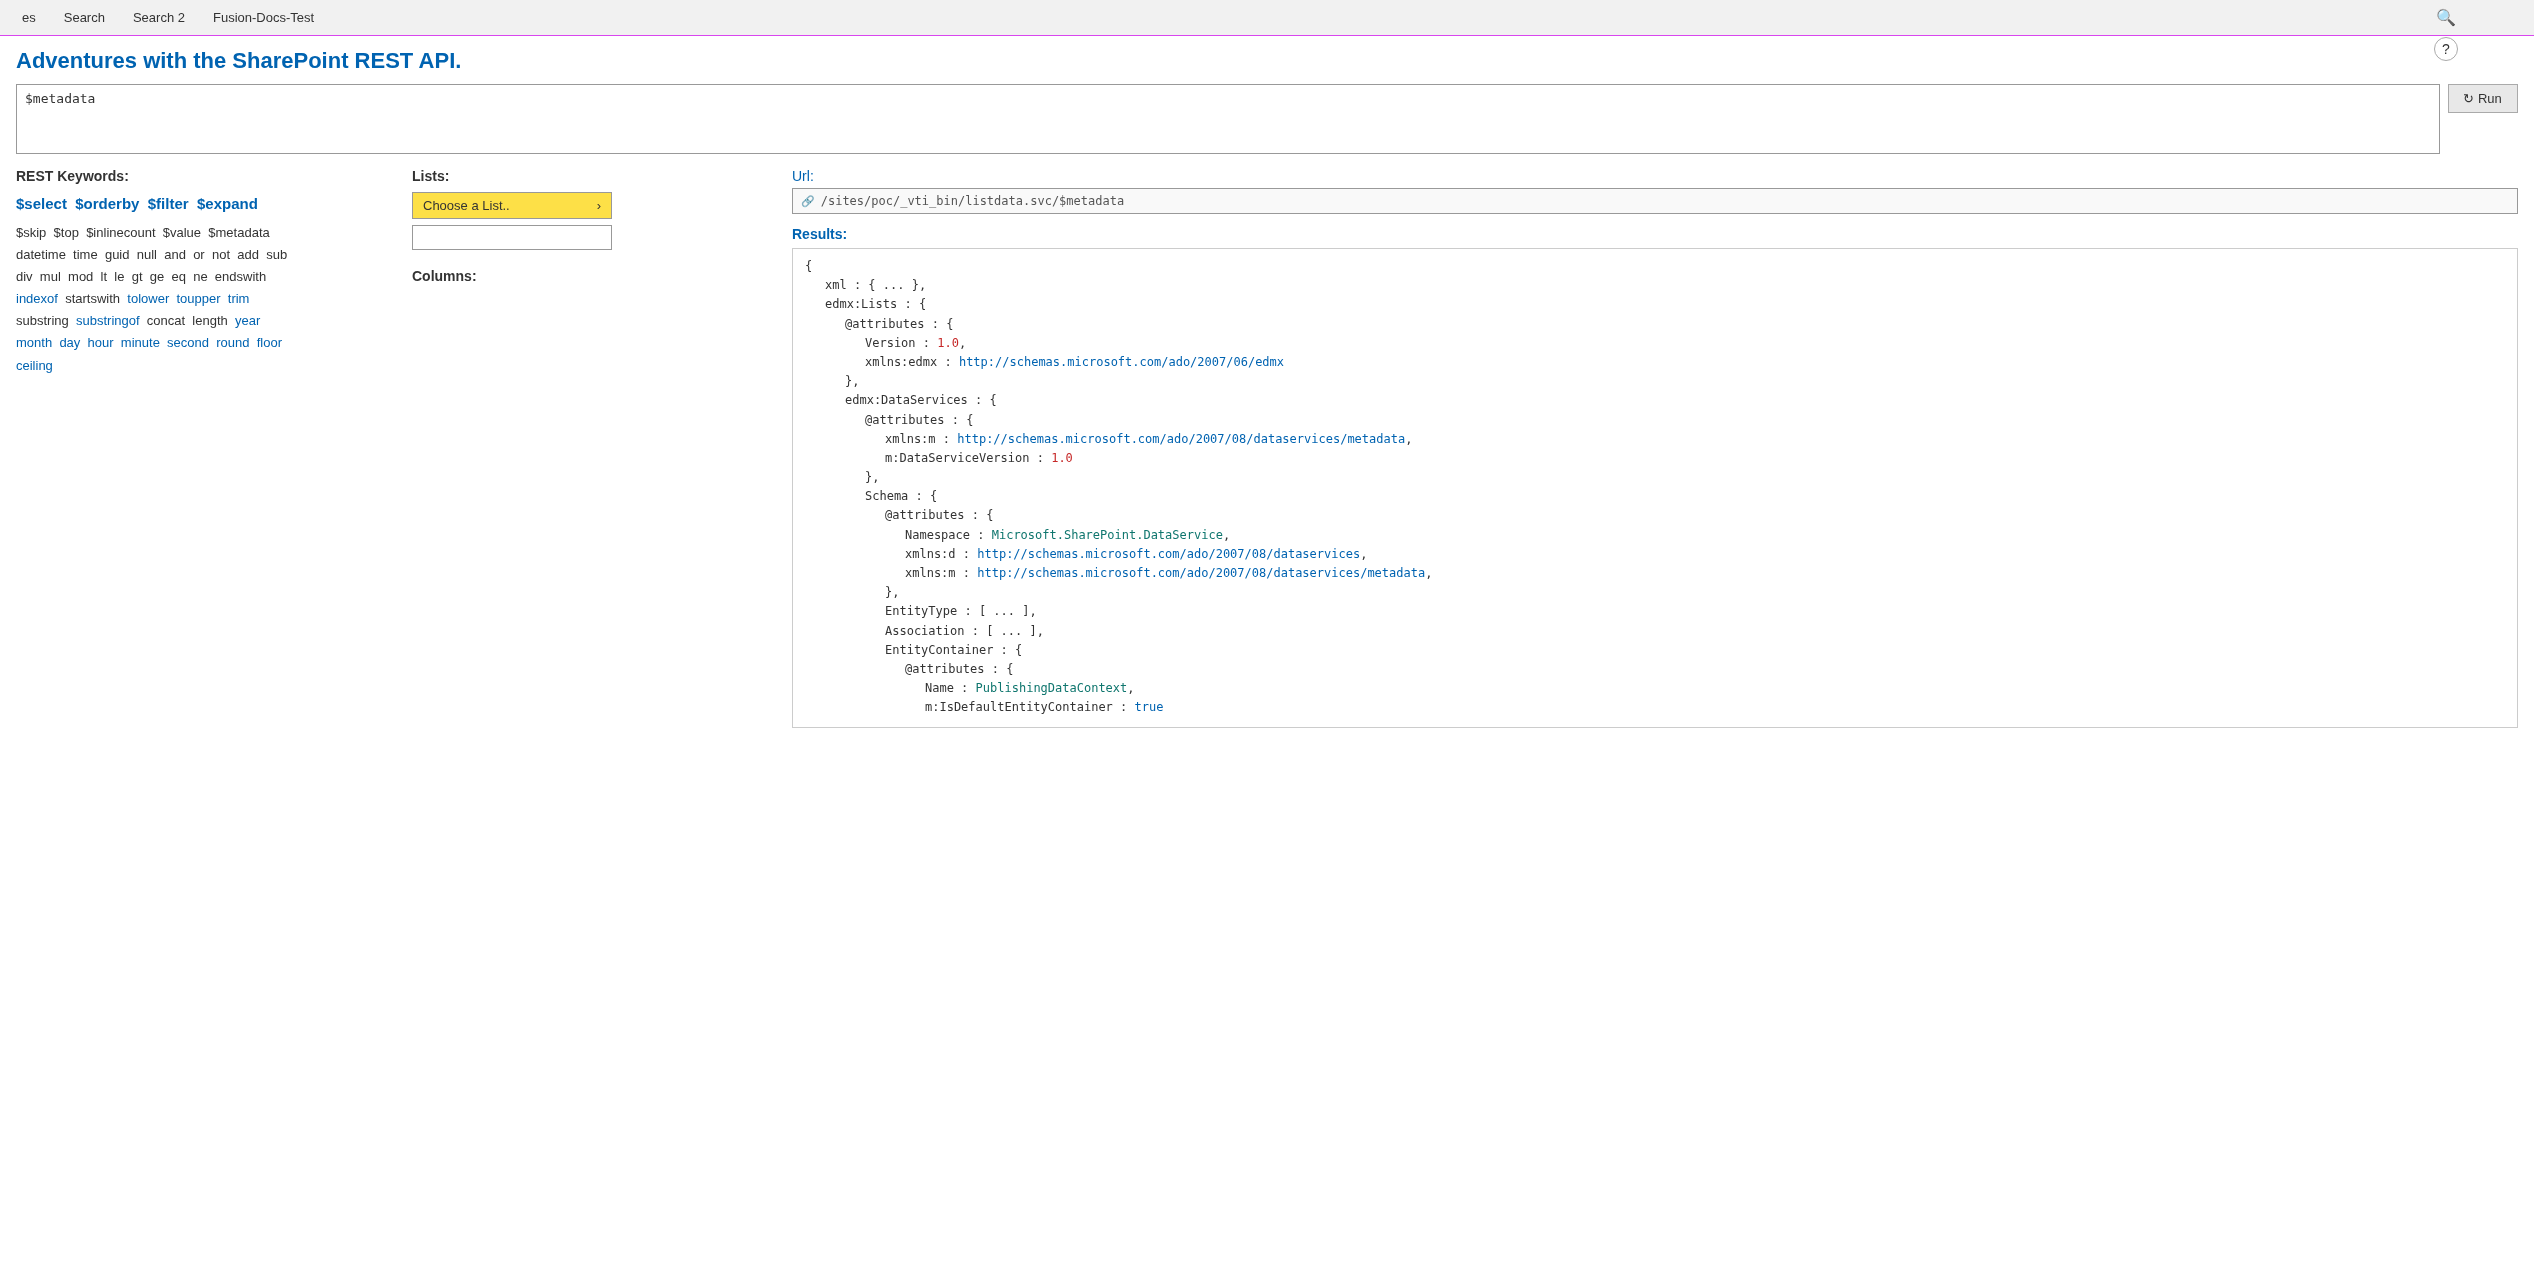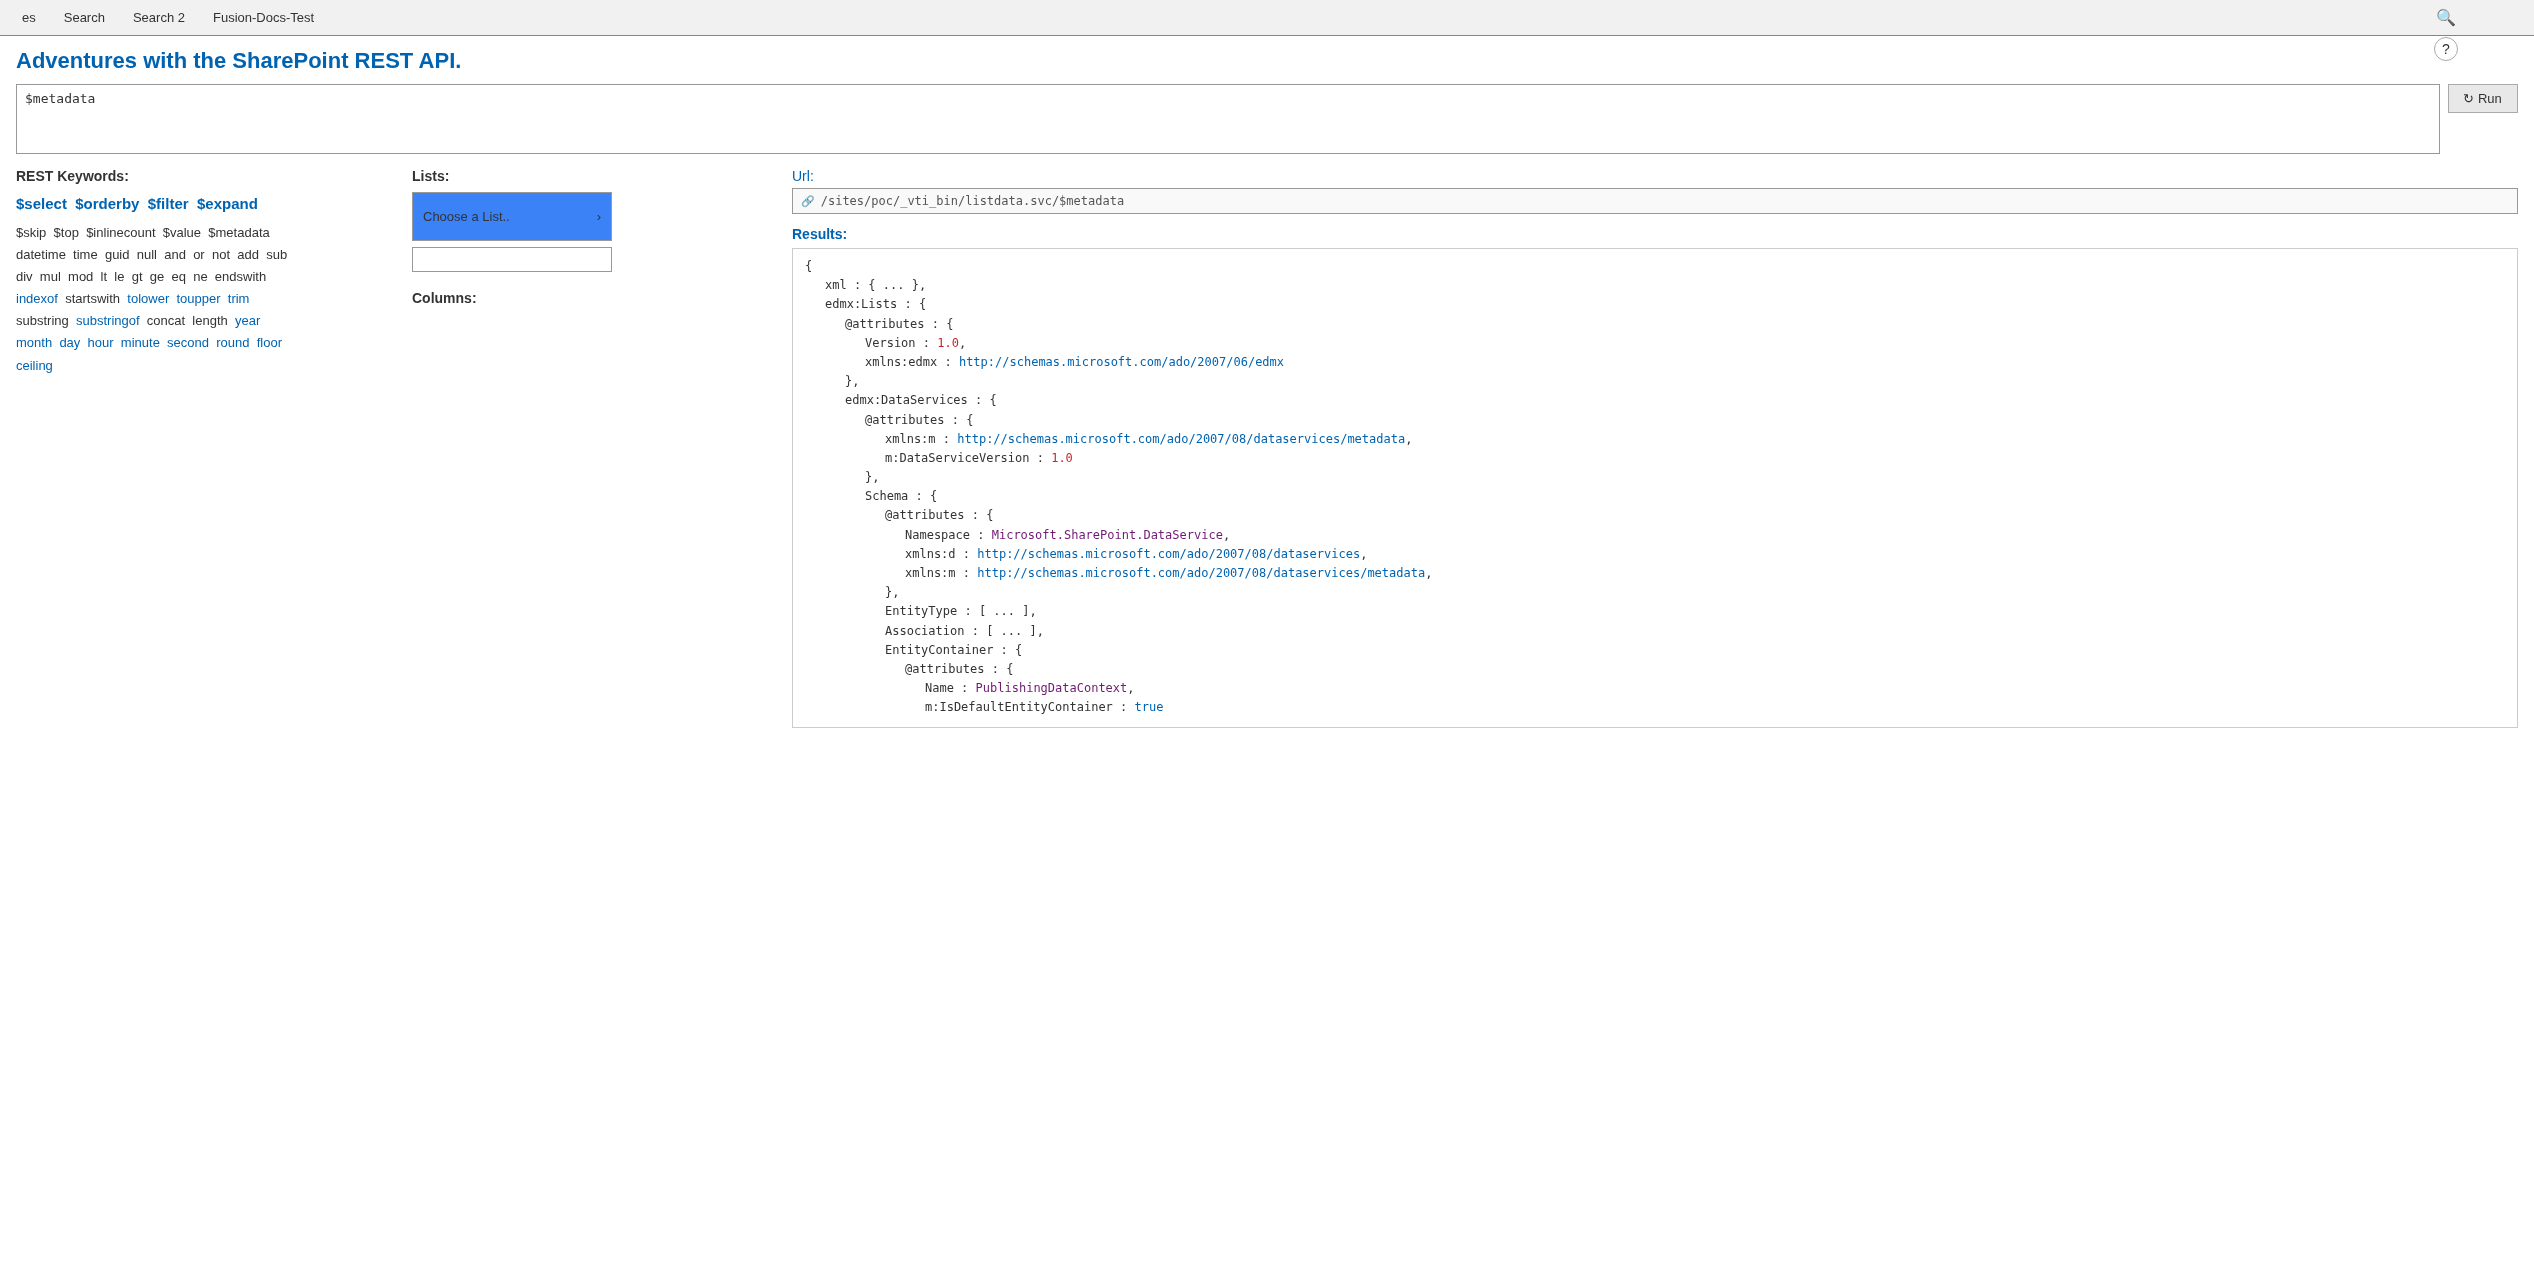--- a/index.html
+++ b/index.html
@@ -165,23 +165,23 @@
     
     .lists-col {
       padding: 0 16px;
       border-left: none;
     }
     .choose-list-btn {
       display: flex;
       align-items: center;
       justify-content: space-between;
       border: 1px solid #999;
-      padding: 16px 10px;
-      cursor: pointer;
-      background: #3b82f6;
+      padding: 5px 10px;
+      cursor: pointer;
+      background: #fde047;
       font-size: 13px;
       color: #333;
       margin-bottom: 6px;
       width: 200px;
     }
     .list-search-input {
       border: 1px solid #999;
       padding: 4px 6px;
       font-size: 13px;
       width: 200px;
@@ -246,21 +246,21 @@
     }
     .results-container::-webkit-scrollbar-thumb {
       background: #bbb;
       border: 1px solid #aaa;
     }
 
     
     .json-key { color: #333; }
     .json-brace { color: #333; }
     .json-link { color: #0063b1; cursor: pointer; }
-    .json-value-green { color: #701a75; }
+    .json-value-green { color: #0f766e; }
     .json-value-blue { color: #0063b1; }
     .json-number { color: #c62828; }
 
     .indent1 { padding-left: 20px; display: block; }
     .indent2 { padding-left: 40px; display: block; }
     .indent3 { padding-left: 60px; display: block; }
     .indent4 { padding-left: 80px; display: block; }
     .indent5 { padding-left: 100px; display: block; }
     .indent6 { padding-left: 120px; display: block; }
   </style>

